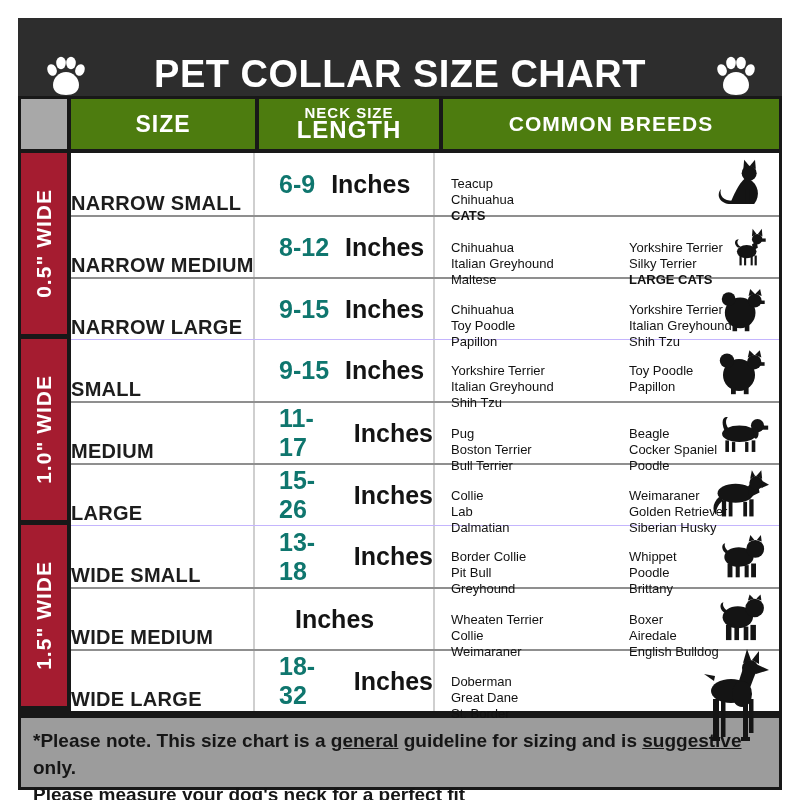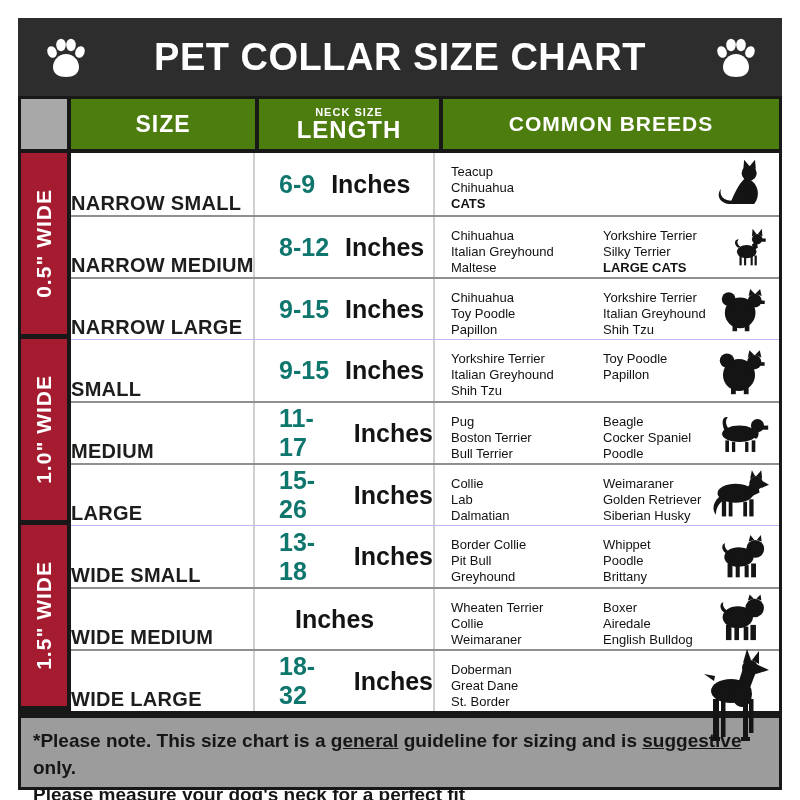--- a/index.html
+++ b/index.html
@@ -1,49 +1,49 @@
 <!DOCTYPE html>
 <html><head>
 <meta charset="utf-8">
 <style>
   html,body{margin:0;padding:0;background:#fff;}
   body{width:800px;height:800px;position:relative;font-family:"Liberation Sans",sans-serif;-webkit-font-smoothing:antialiased;}
   .sheet{position:absolute;left:18px;top:18px;width:764px;}
 
   
-  .titlebar{height:78px;background:#2d2d2d;display:flex;align-items:center;justify-content:space-between;padding:0 24px;box-sizing:border-box;}
+  .titlebar{height:78px;background:#2d2d2d;display:flex;align-items:flex-end;justify-content:space-between;padding:0 24px;box-sizing:border-box;}
   .title{color:#ffffff;font-weight:bold;font-size:38px;letter-spacing:.5px;white-space:nowrap;}
   .paw svg{width:46px;height:42px;fill:#ffffff;display:block;}
 
   
   .table{background:#181818;padding:3px;display:flex;}
   .bandcol{width:46px;display:flex;flex-direction:column;margin-right:4px;}
   .band-header{height:50px;background:#a8a8a8;margin-bottom:4px;}
   .band{height:181px;margin-bottom:5px;background:#a51c30;display:flex;align-items:center;justify-content:center;}
   .band:last-child{margin-bottom:0;}
   .band span{writing-mode:vertical-rl;transform:rotate(180deg);color:#fff;font-weight:bold;font-size:21px;letter-spacing:1px;white-space:nowrap;}
 
   .maincol{flex:1;display:flex;flex-direction:column;}
   .header-row{height:50px;display:flex;gap:4px;margin-bottom:4px;}
   .hcell{background:#4d7c0f;color:#fff;display:flex;flex-direction:column;align-items:center;justify-content:center;font-weight:bold;}
   .h-size{width:184px;font-size:23px;letter-spacing:1px;}
   .h-length{width:180px;}
-  .h-length .small{font-size:11px;letter-spacing:1px;line-height:11px;}
+  .h-length .small{font-size:15px;letter-spacing:1px;line-height:11px;}
   .h-length .big{font-size:24px;letter-spacing:1px;line-height:24px;}
   .h-breeds{flex:1;font-size:21px;letter-spacing:1px;}
 
   .row{height:62px;background:#ffffff;display:flex;box-sizing:border-box;}
   .row.sep{border-top:2px solid #8f8f8f;}
   .row.group-start{border-top:1px solid #c4b5fd;}
   .c-size{width:184px;display:flex;align-items:flex-end;box-sizing:border-box;border-right:2px solid #cfcfcf;}
   .c-size span{font-size:20px;font-weight:bold;color:#1d1d1d;letter-spacing:.3px;white-space:nowrap;}
   .c-length{width:180px;display:flex;align-items:center;padding-left:24px;box-sizing:border-box;border-right:2px solid #cfcfcf;}
   .c-length .range{font-size:25px;font-weight:bold;color:#0f766e;}
   .c-length .unit{font-size:25px;font-weight:bold;color:#141414;margin-left:16px;}
-  .c-breeds{flex:1;position:relative;display:flex;padding:11px 0 0 16px;box-sizing:border-box;}
+  .c-breeds{flex:1;position:relative;display:flex;padding:23px 0 0 16px;box-sizing:border-box;justify-content:space-between;}
   .bc{width:152px;font-size:13px;line-height:16px;color:#121212;}
   .bc2{width:150px;}
   .bl{white-space:nowrap;}
   .b{font-weight:bold;}
   .icon-box{position:absolute;right:10px;top:50%;transform:translateY(-50%);}
   .icon-box svg{display:block;fill:#141414;}
   .icon-box.tall{top:auto;bottom:-36px;transform:none;z-index:10;}
 
   
   .footer{background:#9c9c9c;border:3px solid #181818;border-top:4px solid #181818;height:76px;box-sizing:border-box;padding:9px 12px 0 12px;font-size:19px;font-weight:bold;color:#161616;line-height:27px;}

